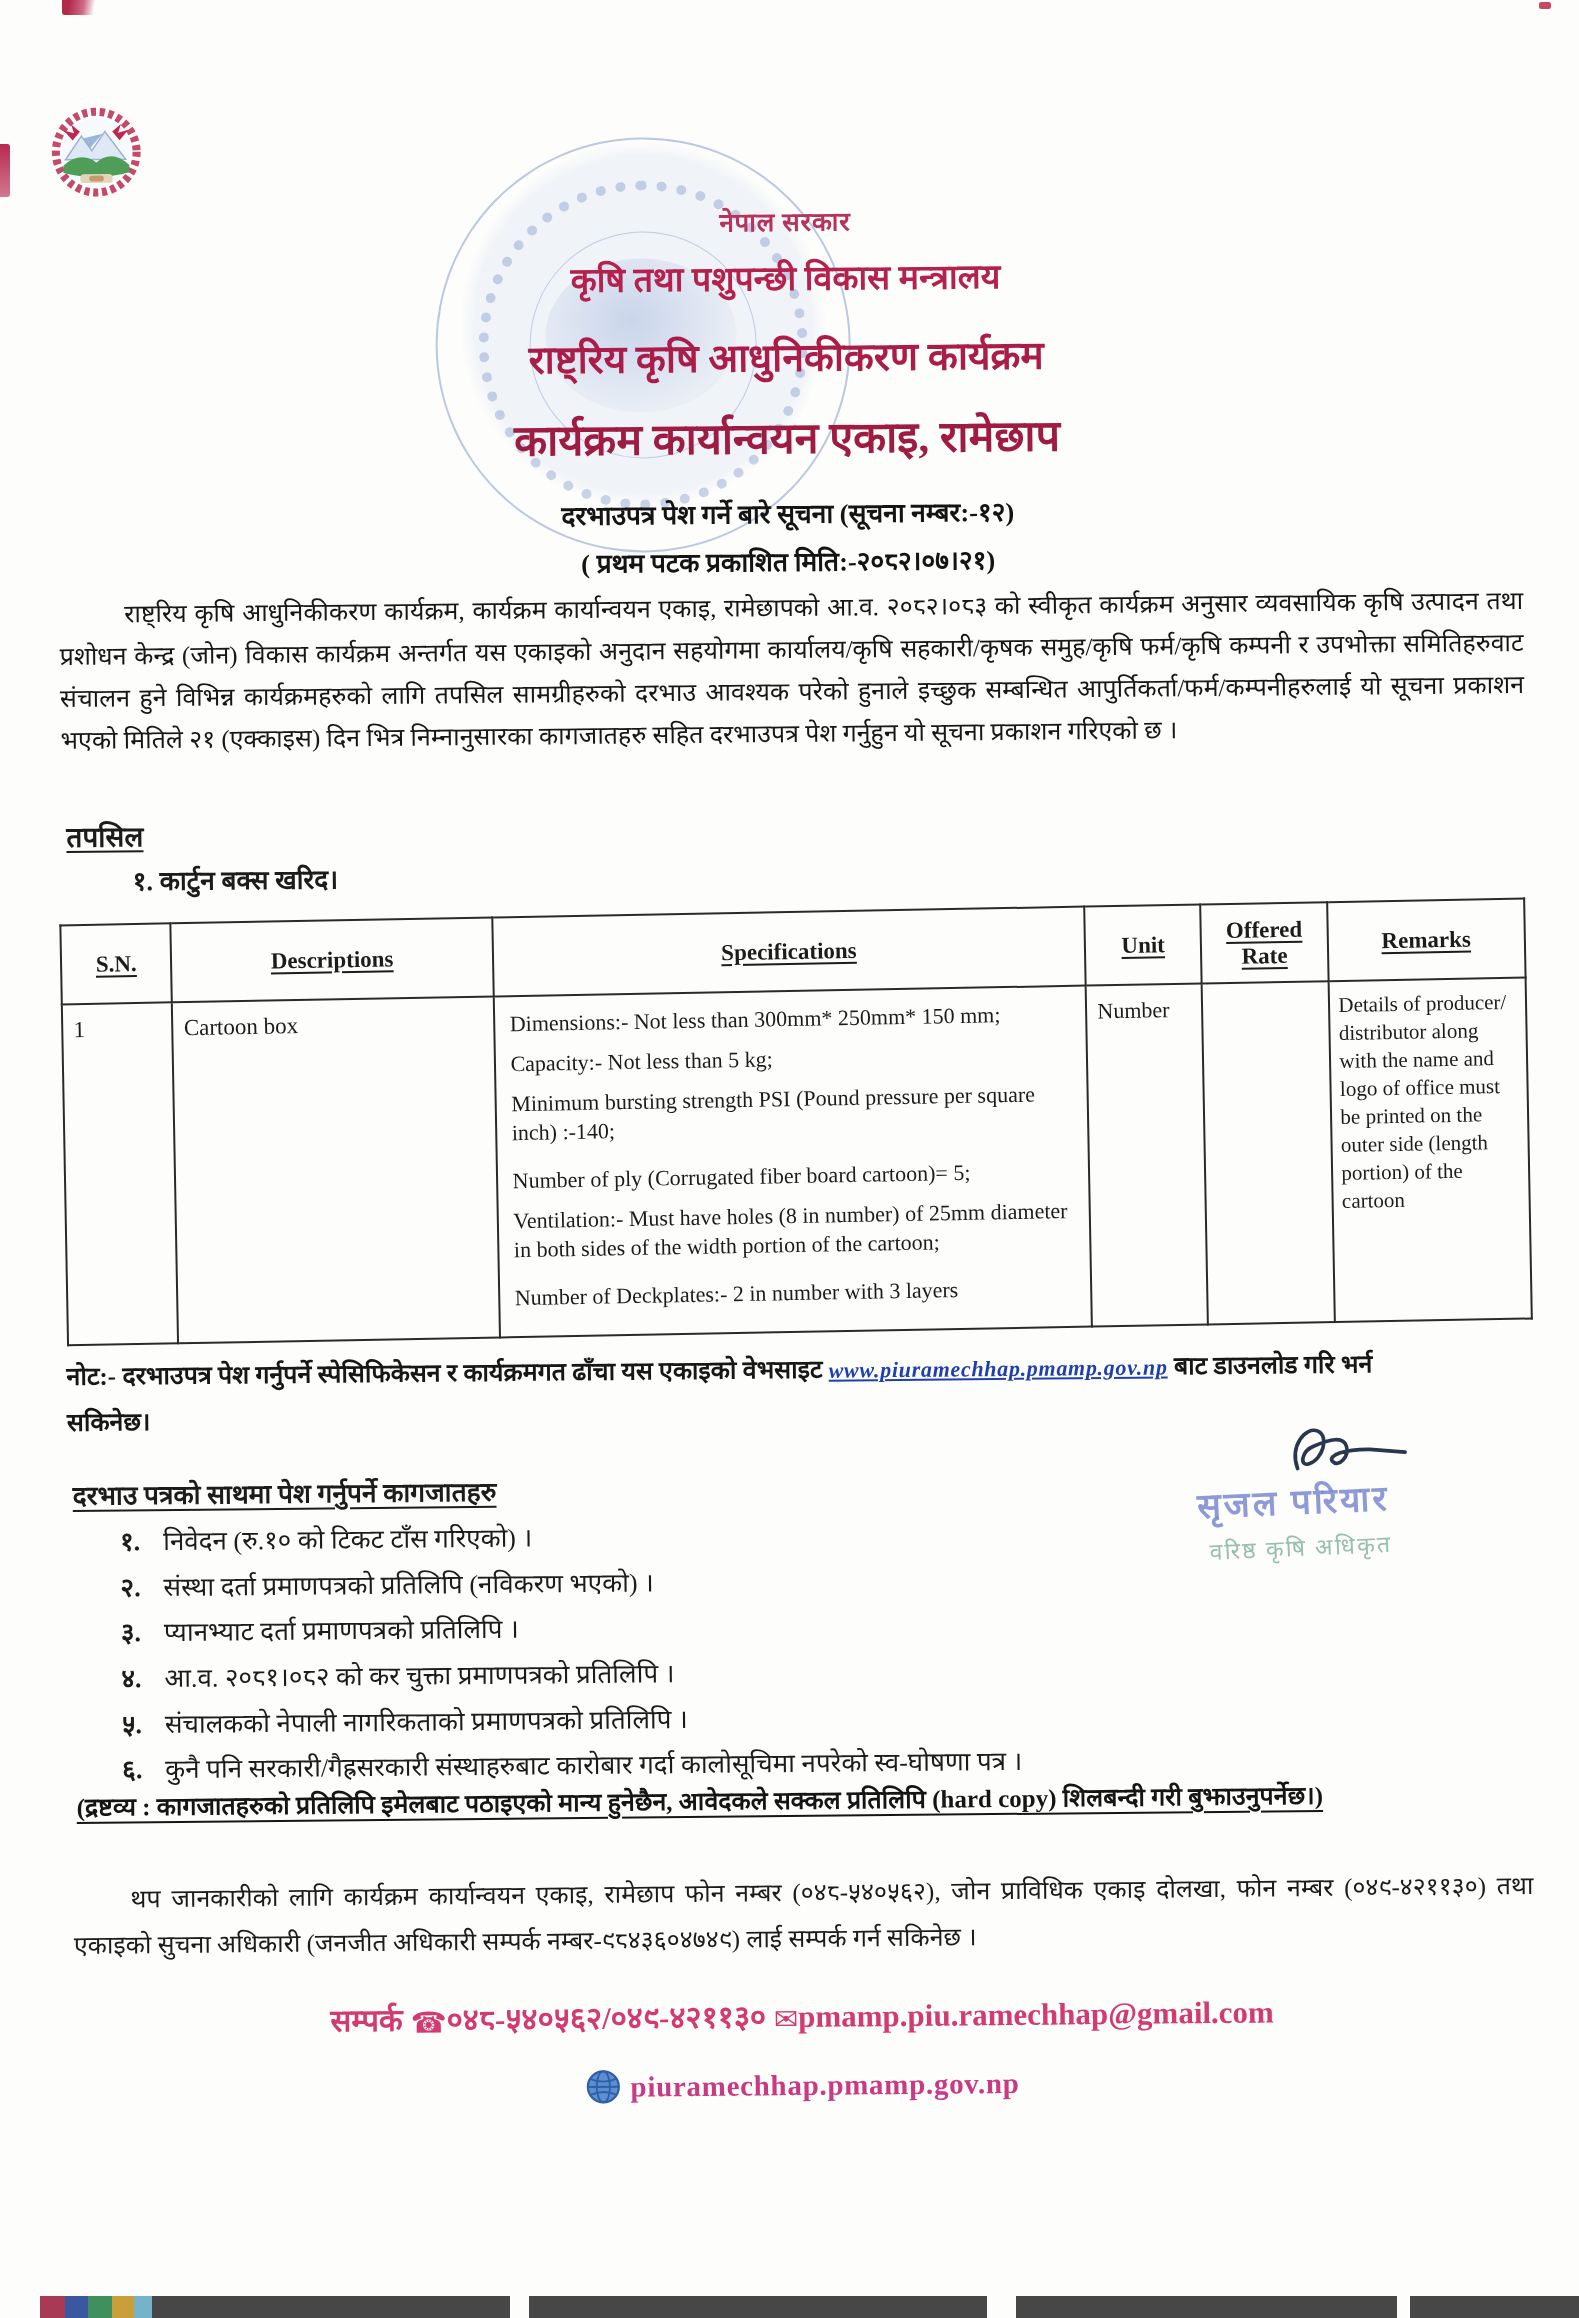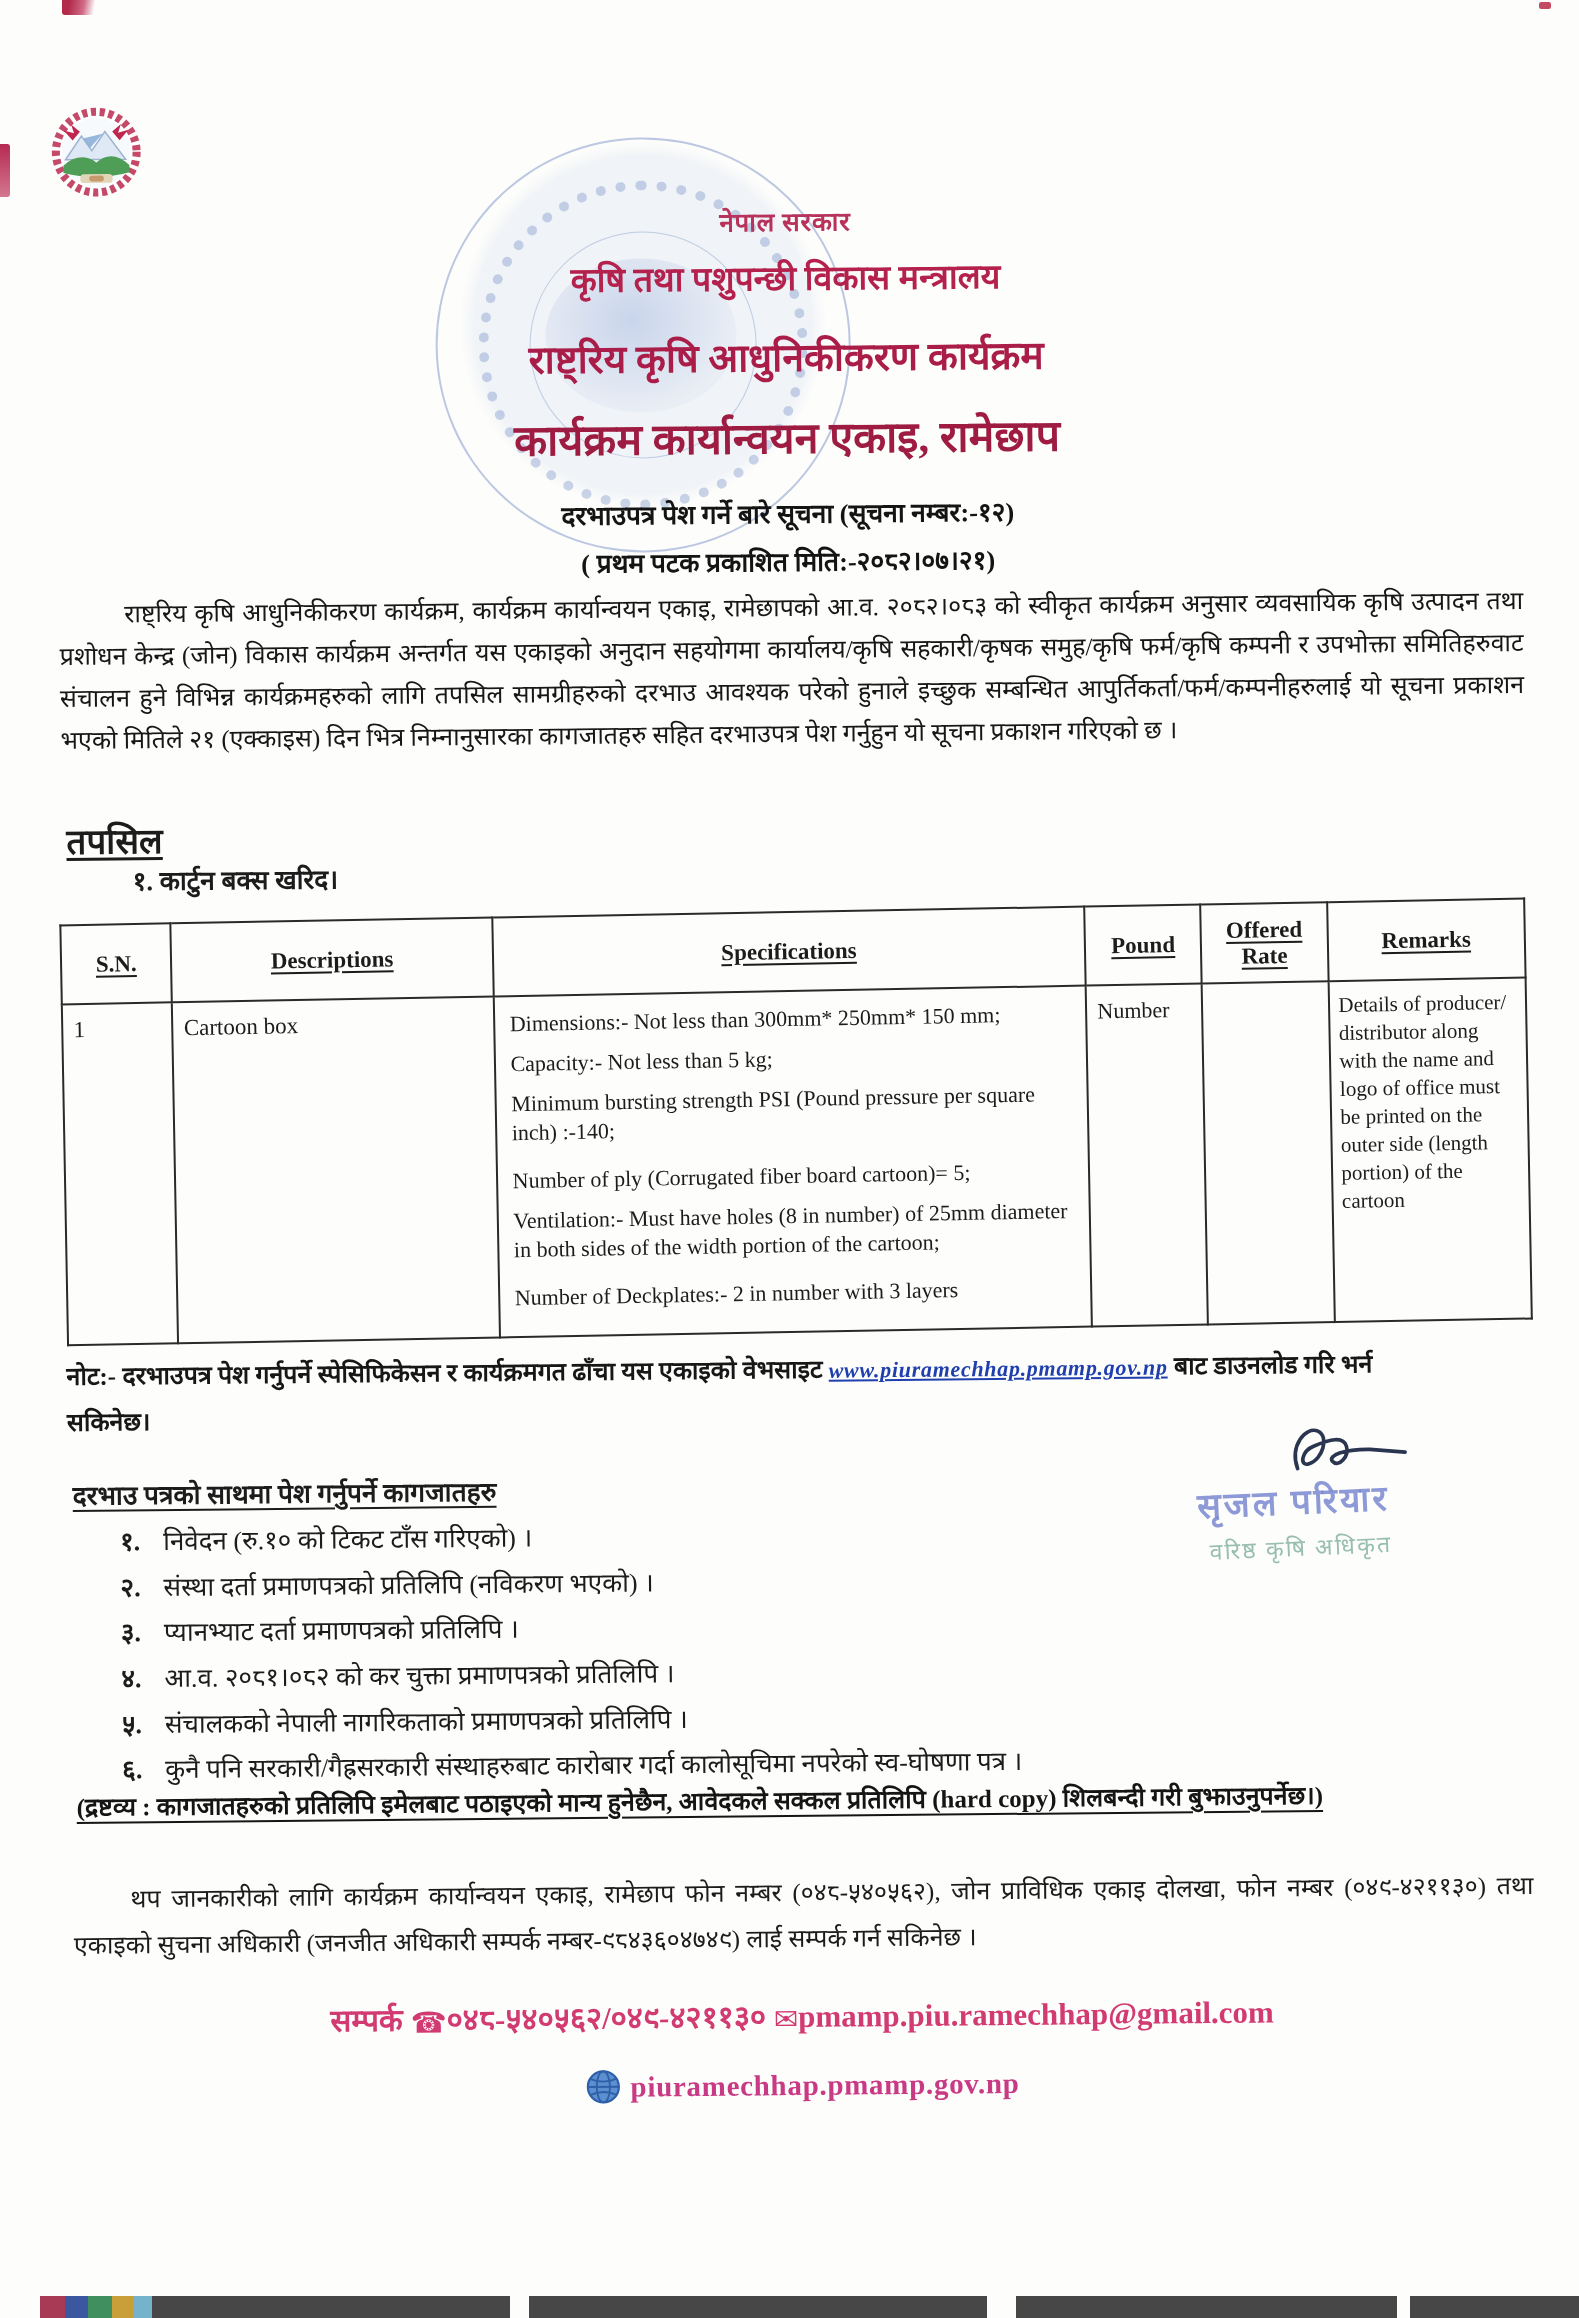--- a/index.html
+++ b/index.html
@@ -41,21 +41,21 @@
   .h-unit     { font-size:43px; font-weight:700; color:#9e1b42; margin-top:25px; }
 
   .title-block { position:absolute; left:0; top:495px; width:100%; text-align:center; color:#141414; }
   .t-line1 { font-size:26.4px; font-weight:700; }
   .t-line2 { font-size:26.4px; font-weight:700; margin-top:11.7px; }
 
   
   .intro { position:absolute; left:60px; top:587px; width:1464px;
     font-size:25px; line-height:42px; text-align:justify; text-indent:65px; color:#171717; }
 
-  .tapasil-heading { position:absolute; left:65px; top:810px; font-size:35px; font-weight:700; text-decoration:underline; text-underline-offset:4.4px; }
+  .tapasil-heading { position:absolute; left:65px; top:810px; font-size:28px; font-weight:700; text-decoration:underline; text-underline-offset:4.4px; }
   .tapasil-item { position:absolute; left:131px; top:856px; font-size:26.4px; font-weight:700; }
 
   
   .table-wrap { position:absolute; left:59px; top:911px; width:1466px; transform:rotate(-0.5deg); }
   table { border-collapse:collapse; width:100%; table-layout:fixed; }
   th,td { border:2.2px solid #2a2a2a; vertical-align:top; padding:7.3px 10.3px; }
   th { font-size:23px; font-weight:700; text-align:center; vertical-align:middle; height:79px; }
   th span { text-decoration:underline; text-underline-offset:3.7px; }
   .col-sn{width:110px;} .col-desc{width:321px;} .col-spec{width:591px;}
   .col-unit{width:116px;} .col-rate{width:126px;} .col-rem{width:197px;}
@@ -151,21 +151,21 @@
             <col class="col-spec">
           <col class="col-unit">
             <col class="col-rate">
             <col class="col-rem">
         </colgroup>
         <tbody>
             <tr>
           <th><span>S.N.</span></th>
           <th><span>Descriptions</span></th>
           <th><span>Specifications</span></th>
-          <th><span>Pound</span></th>
+          <th><span>Unit</span></th>
           <th><span>Offered Rate</span></th>
           <th><span>Remarks</span></th>
         </tr>
         <tr class="body-row">
           <td class="cell-sn">1</td>
           <td class="cell-desc">Cartoon box</td>
           <td class="cell-spec">
             <div class="spec-line">Dimensions:- Not less than 300mm* 250mm* 150 mm;</div>
             <div class="spec-line">Capacity:- Not less than 5 kg;</div>
             <div class="spec-line">Minimum bursting strength PSI (Pound pressure per square inch) :-140;</div>

